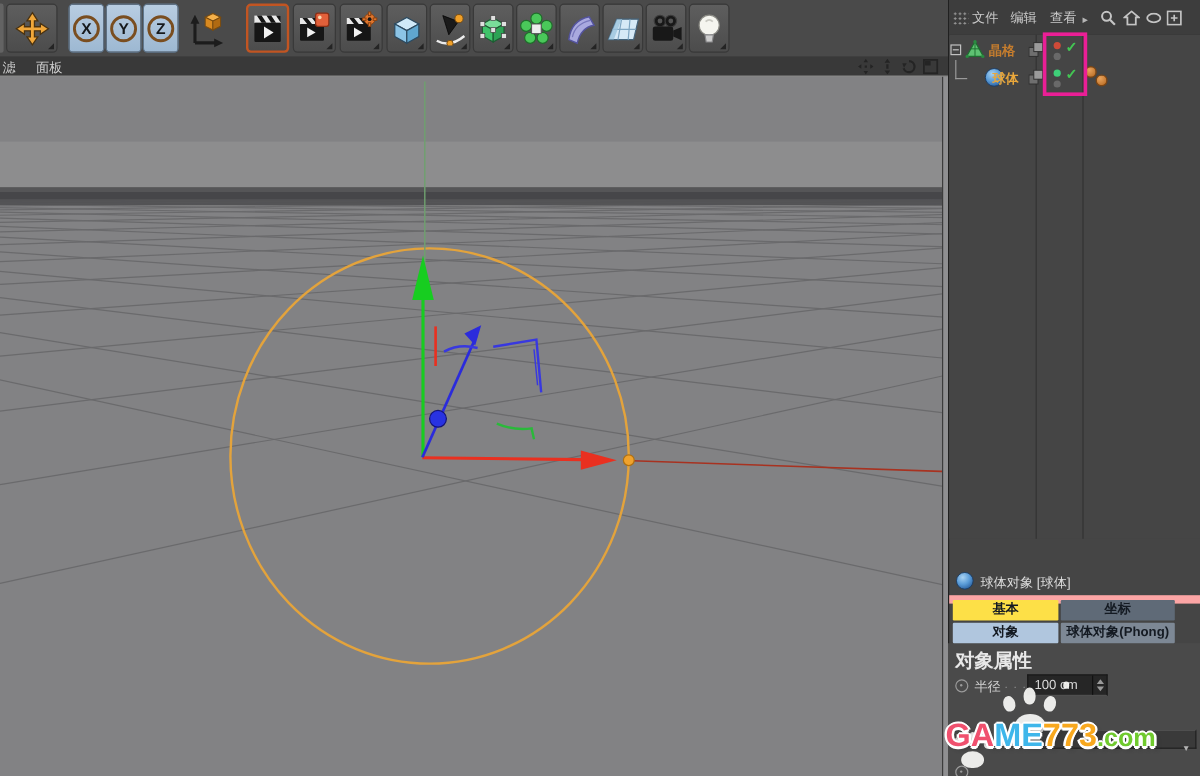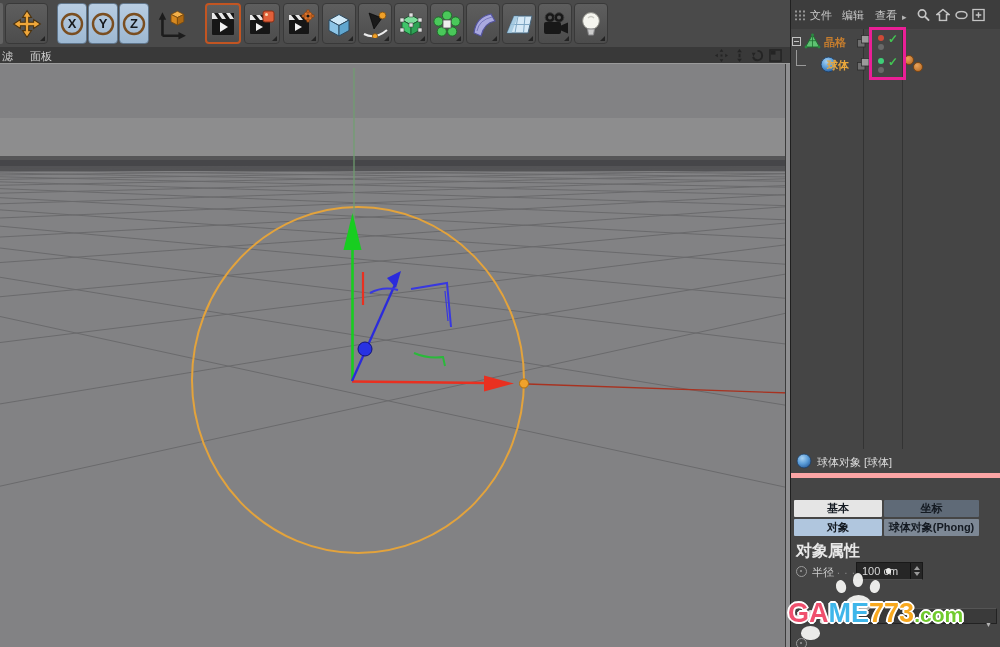--- a/index.html
+++ b/index.html
@@ -27,21 +27,21 @@
   #vp-menubar .vmenu{position:absolute;top:2px;font-size:11px;color:#d2d2d2;cursor:default;}
   #vp-nav{position:absolute;right:8px;top:2px;display:flex;gap:5px;}
   #vp-nav svg{display:block;}
 
   
   #viewport{position:absolute;left:0;top:64px;width:790px;height:583px;background:#828283;}
   #viewport svg{position:absolute;left:0;top:0;}
   #vp-edge{position:absolute;right:0;top:0;width:4px;height:583px;background:#8f8f91;border-left:1px solid #3c3c3c;}
 
   
-  #right-panel{position:absolute;left:790px;top:0;width:210px;height:647px;background:#454545;
+  #right-panel{position:absolute;left:790px;top:0;width:210px;height:536px;background:#454545;
                border-left:1px solid #202020;box-sizing:border-box;}
   .panel-bar{position:relative;background:#3d3d3d;border-bottom:1px solid #2a2a2a;}
   .grip{position:absolute;left:3px;top:50%;transform:translateY(-50%);width:13px;height:11px;
         background-image:radial-gradient(#959595 30%,transparent 32%);background-size:4px 4px;}
   .pmenu{position:absolute;top:50%;transform:translateY(-50%);font-size:11px;color:#c9c9c9;cursor:default;}
   .glyph{position:absolute;top:50%;transform:translateY(-50%);color:#c4c4c4;}
   .icon-caret::before{content:"\25B8";font-size:9px;color:#b5b5b5;}
   .icon-back::before{content:"\25C0";font-size:15px;color:#17171f;}
   .icon-fwd::before{content:"\27A4";font-size:11px;color:#6e6e6e;}
   .icon-up::before{content:"\25B2";font-size:12px;color:#1c1c1c;}
@@ -61,26 +61,26 @@
   .obj-label{position:absolute;top:4px;font-size:11px;font-weight:bold;}
   .layer-ico{position:absolute;left:66px;top:4px;}
   .vdot{position:absolute;left:87px;width:6px;height:6px;border-radius:50%;}
   .vcheck{position:absolute;left:97px;top:1px;font-size:12px;font-weight:bold;}
   .tagdot{position:absolute;width:8px;height:8px;border-radius:50%;
           background:radial-gradient(circle at 35% 30%,#e8a35c,#b5671f);border:1px solid #7d4512;}
   #om-highlight{position:absolute;left:78px;top:-2px;width:31px;height:47px;border:3px solid #ea1f96;}
 
   
   #am-bar{position:absolute;left:0;top:449px;width:210px;height:22px;border-top:1px solid #2a2a2a;}
-  #am-title{position:absolute;left:0;top:449px;width:210px;height:24px;border-bottom:5px solid #fca5a5;}
+  #am-title{position:absolute;left:0;top:472px;width:210px;height:24px;border-bottom:7px solid #fca5a5;}
   #am-title span{position:absolute;left:26px;top:6px;font-size:11px;color:#dcdcdc;}
   #am-tabs{position:absolute;left:3px;top:500px;display:grid;grid-template-columns:88px 95px;gap:2px;}
   .am-tab{height:17px;line-height:17px;text-align:center;font-size:11px;font-weight:bold;
           color:#141a22;border-radius:1px;cursor:default;}
-  .tab-basic{background:#e5e5e5;}
+  .tab-basic{background:#fde047;}
   .tab-coord{background:#5f6a77;}
   .tab-object{background:#b0c6de;}
   .tab-phong{background:#7d8895;}
   #am-section{position:absolute;left:5px;top:541px;font-size:16px;font-weight:bold;color:#e8e8e8;}
   .prop-row{position:absolute;left:0;width:210px;height:20px;}
   .bullet{position:absolute;left:5px;top:4px;width:9px;height:9px;border:1px solid #9a9a9a;border-radius:50%;}
   .bullet::after{content:"";position:absolute;left:2.5px;top:2.5px;width:2px;height:2px;border-radius:50%;background:#9a9a9a;}
   .prop-label{position:absolute;left:21px;top:3px;font-size:11px;color:#cdcdcd;}
   .prop-leader{position:absolute;left:46px;top:3px;font-size:10px;color:#8d8d8d;letter-spacing:1px;}
   .field{position:absolute;left:65px;top:0;width:67px;height:18px;background:#262626;

